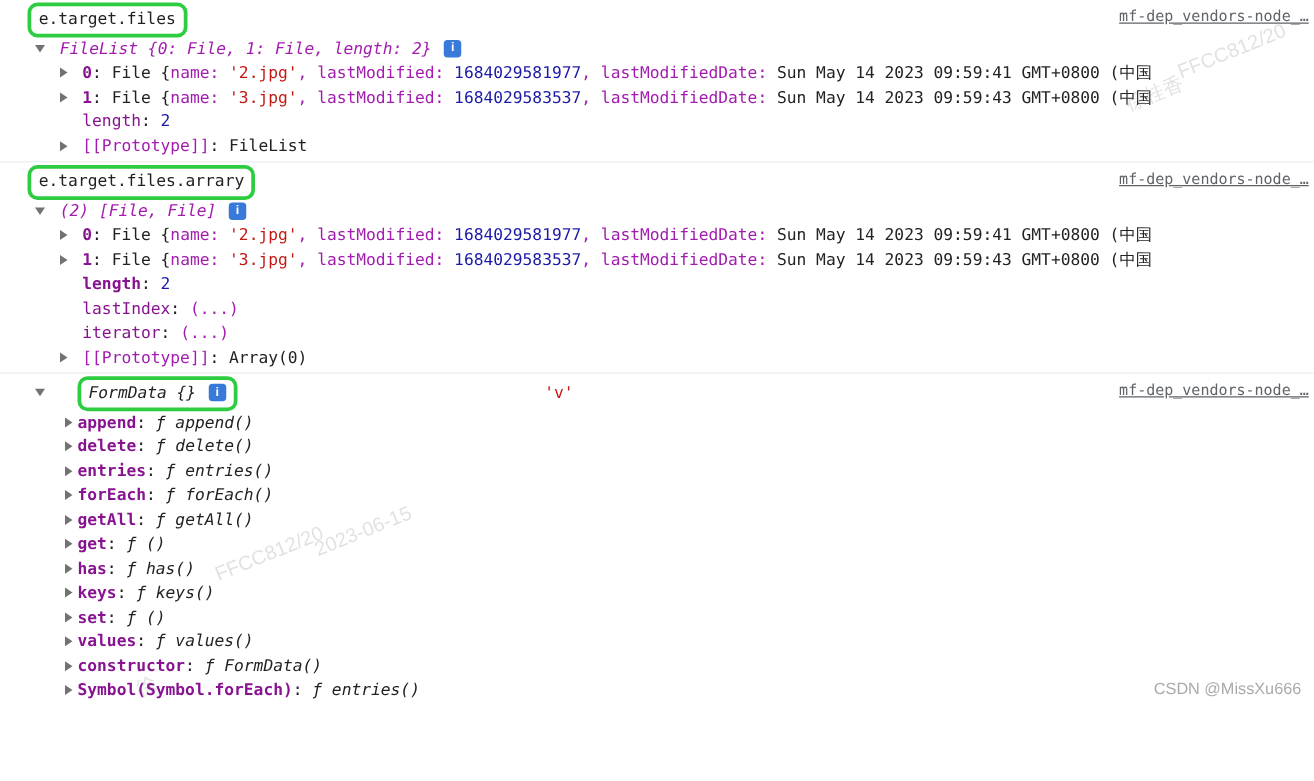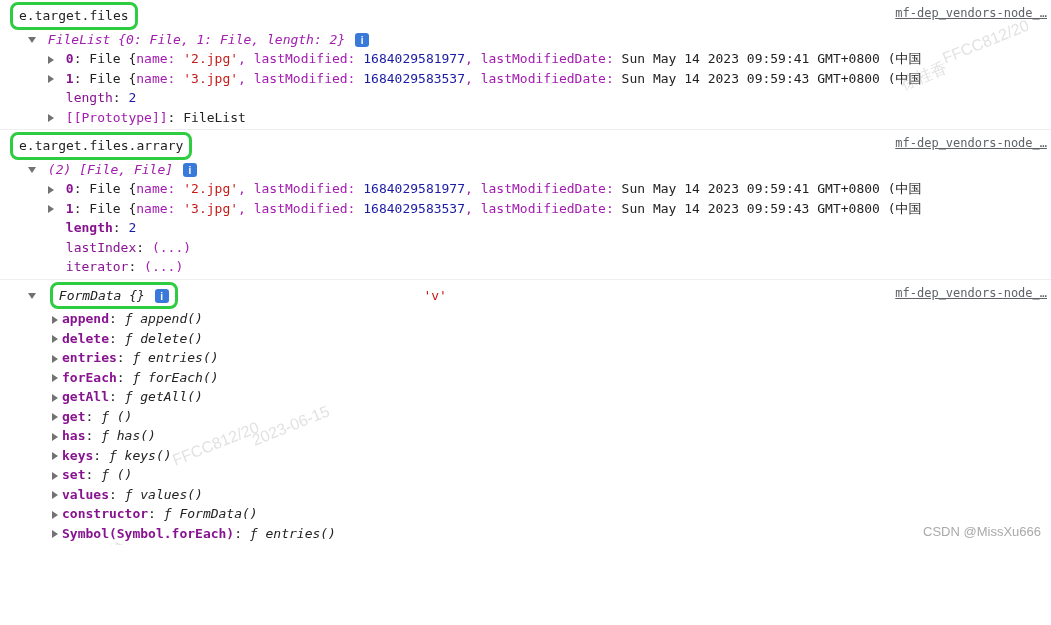--- a/index.html
+++ b/index.html
@@ -25,21 +25,21 @@
   font-size: 12px;
   color: #5f6368;
   text-decoration: underline;
   font-family: Consolas, Menlo, Monaco, monospace;
 }
 .highlight-box {
   display: inline-block;
   border: 3px solid #2ecc40;
   border-radius: 8px;
   padding: 1px 6px;
-  margin-left: 2px;
+  margin-left: 14px;
 }
 .row { white-space: nowrap; padding-left: 8px; }
 .indent-1 { padding-left: 28px; }
 .indent-2 { padding-left: 48px; }
 .indent-3 { padding-left: 52px; }
 .toggle {
   display: inline-block;
   width: 0; height: 0;
   margin-right: 4px;
   vertical-align: middle;
@@ -153,20 +153,24 @@
     <span class="purple-bold">length</span><span class="black">: </span><span class="blue">2</span>
   </div>
   <div class="row indent-2">
     <span style="display:inline-block;width:10px"></span>
     <span class="purple">lastIndex</span><span class="black">: </span><span class="gray">(...)</span>
   </div>
   <div class="row indent-2">
     <span style="display:inline-block;width:10px"></span>
     <span class="purple">iterator</span><span class="black">: </span><span class="gray">(...)</span>
   </div>
+  <div class="row indent-2">
+    <span class="toggle closed"></span>
+    <span class="gray">[[Prototype]]</span><span class="black">: </span><span class="black">Array(0)</span>
+  </div>
 </div>
 
 <div class="console-group" style="border-bottom:none;">
   <a class="source-link">mf-dep_vendors-node_…</a>
   <div class="row indent-1">
     <span class="toggle open"></span>
     <span class="highlight-box"><span class="italic black">FormData {}</span>
     <span class="info-badge">i</span></span>
     <span style="display:inline-block;width:230px"></span>
     <span class="char-v">'v'</span>

